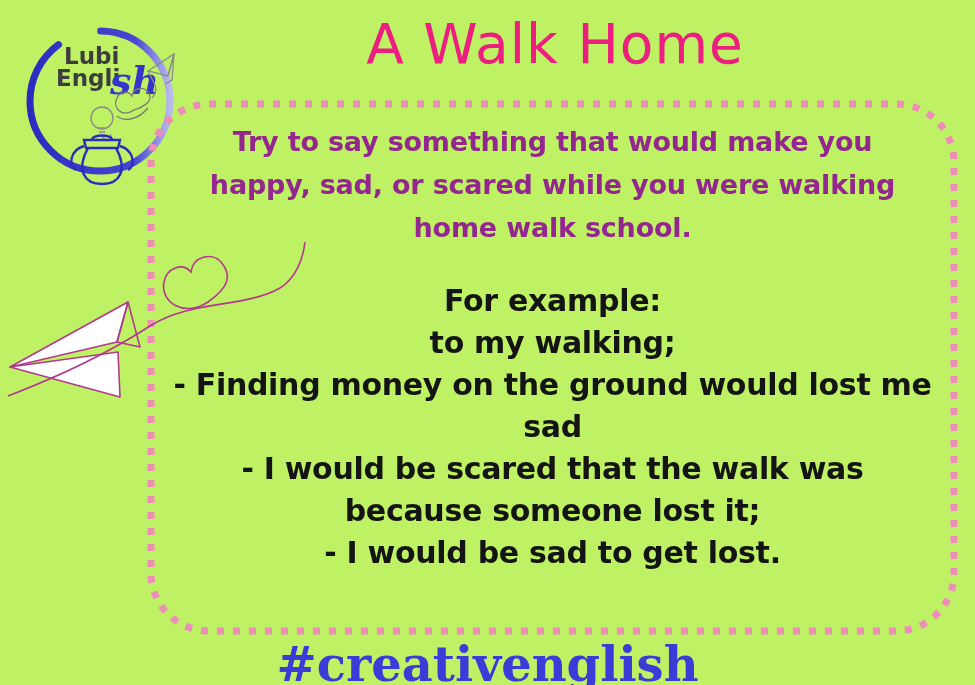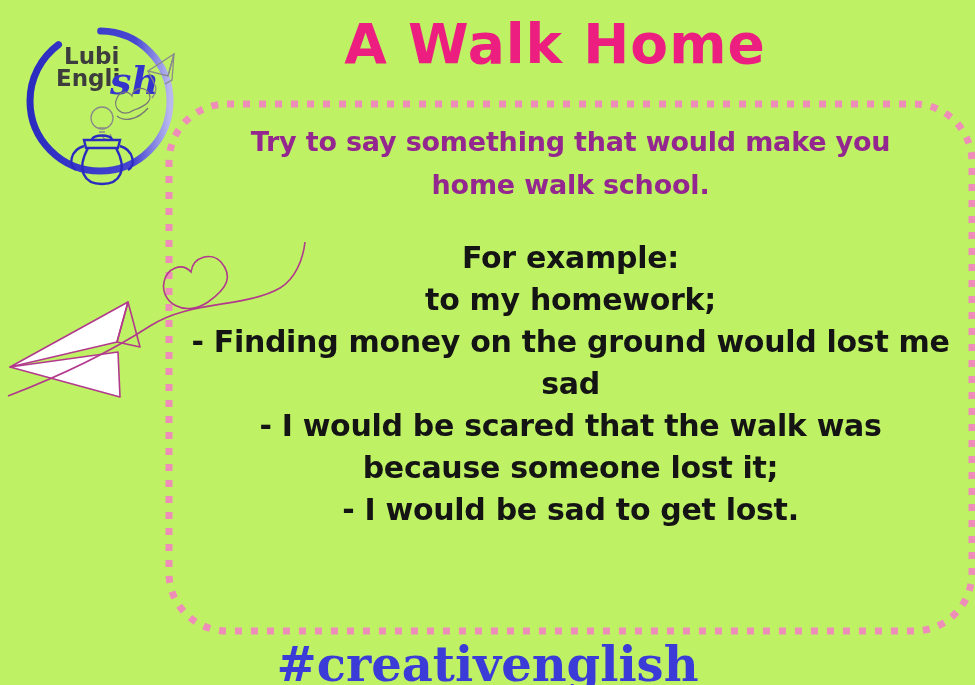--- a/index.html
+++ b/index.html
@@ -14,21 +14,21 @@
   }
 
   
   .title {
     position: absolute;
     left: 160px;
     top: 12px;
     width: 790px;
     text-align: center;
     font-size: 55px;
-    font-weight: 700;
+    font-weight: 400;
     letter-spacing: 1px;
     color: #EC1E80;
   }
 
   
   .logo {
     position: absolute;
     left: 22px;
     top: 6px;
     width: 160px;
@@ -45,21 +45,21 @@
     font-family: "DejaVu Serif", serif;
     font-style: italic;
     font-weight: 700;
     font-size: 38px;
     fill: #3535cb;
   }
 
   
   .card {
     position: absolute;
-    left: 165px;
+    left: 147px;
     top: 100px;
     width: 811px;
     height: 535px;
   }
   .card-border {
     position: absolute;
     left: 0; top: 0;
     width: 811px; height: 535px;
   }
   .card-content {
@@ -154,25 +154,26 @@
 
   <div class="title">A Walk Home</div>
 
   <div class="card">
     <svg class="card-border" viewBox="0 0 811 535">
       <rect x="4" y="4" width="803" height="527" rx="58" ry="58" fill="none" stroke="#EF8DB9" stroke-width="7" stroke-dasharray="7 9"></rect>
     </svg>
     <div class="card-content">
       <div class="instruction">
         <div>Try to say something that would make you</div>
+        <div>happy, sad, or scared while you were walking</div>
         <div>home walk school.</div>
       </div>
       <div class="examples">
         <div>For example:</div>
-        <div>to my homework;</div>
+        <div>to my walking;</div>
         <div>- Finding money on the ground would lost me sad</div>
         <div>- I would be scared that the walk was</div>
         <div>because someone lost it;</div>
         <div>- I would be sad to get lost.</div>
       </div>
     </div>
   </div>
 
   <div class="doodle-plane">
     <svg viewBox="0 0 330 200">

